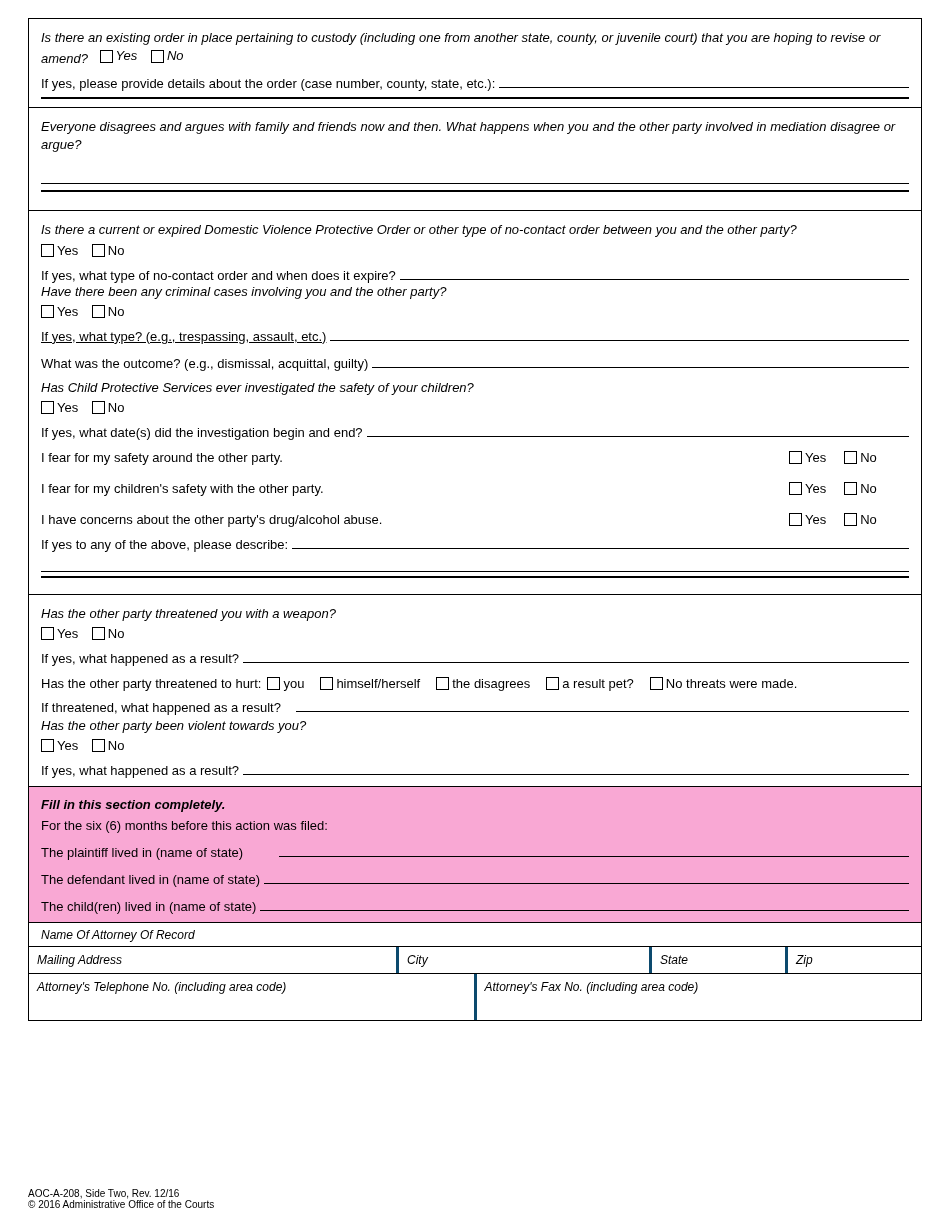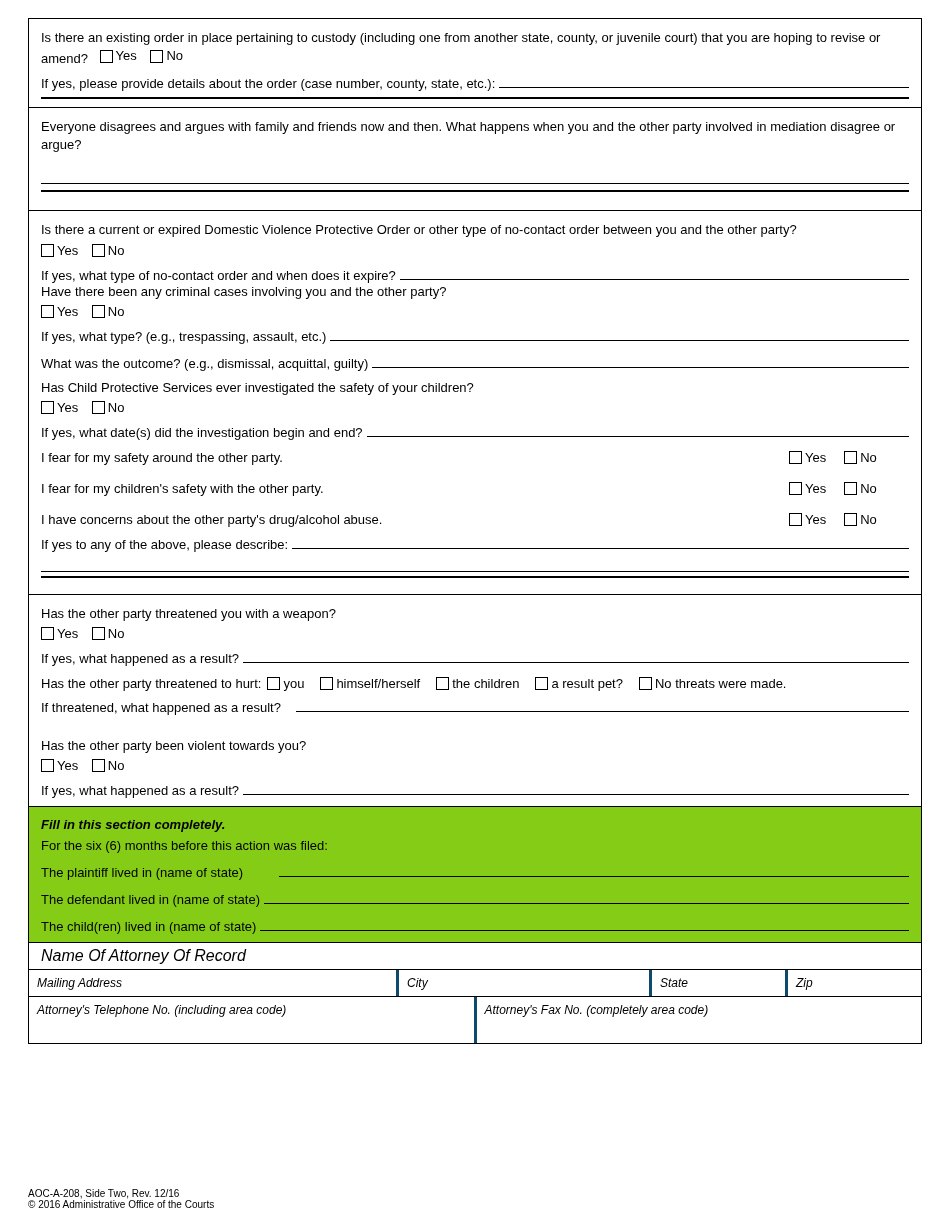--- a/index.html
+++ b/index.html
@@ -60,23 +60,24 @@
       display: flex;
       align-items: baseline;
       flex-wrap: nowrap;
       text-align: right;
     }
     .italic { font-style: italic; }
     .bold { font-weight: bold; }
     .question-text {
       margin-bottom: 3px;
       line-height: 1.4;
+      font-style: italic;
     }
     .section-shaded {
-      background: #84cc16;
+      background: #f9a8d4;
       border: 1px solid #000;
       padding: 10px 12px 8px 12px;
       margin-bottom: 0;
     }
     .section-shaded + .section {
       border-top: none;
     }
     .section + .section-shaded {
       border-top: none;
     }
@@ -199,21 +200,21 @@
         <span class="checkbox-item">
           <span class="checkbox"></span>
           <span>Yes</span>
         </span>
         <span class="checkbox-item">
           <span class="checkbox"></span>
           <span>No</span>
         </span>
       </div>
       <div class="row-nowrap" style="margin-top:4px;">
-        <span style="white-space:nowrap;">
+        <span style="white-space:nowrap;text-decoration:underline;">
           <span>If yes, what type? (e.g., trespassing, assault, etc.)</span>
         </span>
         <span class="line" style="flex:1; margin-left:4px;"></span>
       </div>
     </div>
 
     <div style="margin-top:8px;">
       <div class="row-nowrap">
         <span style="white-space:nowrap;">What was the outcome? (e.g., dismissal, acquittal, guilty)</span>
         <span class="line" style="flex:1; margin-left:4px;"></span>
@@ -317,38 +318,38 @@
         <span class="checkbox-item">
           <span class="checkbox"></span>
           <span>you</span>
         </span>
         <span class="checkbox-item">
           <span class="checkbox"></span>
           <span>himself/herself</span>
         </span>
         <span class="checkbox-item">
           <span class="checkbox"></span>
-          <span>the children</span>
+          <span>the disagrees</span>
         </span>
         <span class="checkbox-item">
           <span class="checkbox"></span>
           <span>a result pet?</span>
         </span>
         <span class="checkbox-item">
           <span class="checkbox"></span>
           <span>No threats were made.</span>
         </span>
       </div>
       <div class="row-nowrap" style="margin-top:5px;gap:11px;">
         <span style="white-space:nowrap;">If threatened, what happened as a result?</span>
         <span class="line" style="flex:1; margin-left:4px;"></span>
       </div>
     </div>
 
-    <div style="margin-top:22px;">
+    <div style="margin-top:2px;">
       <div class="question-text">
         <span>Has the other party been violent towards you?</span>
       </div>
       <div style="margin-top:3px;">
         <span class="checkbox-item">
           <span class="checkbox"></span>
           <span>Yes</span>
         </span>
         <span class="checkbox-item">
           <span class="checkbox"></span>
@@ -377,21 +378,21 @@
       <span style="white-space:nowrap;">The defendant lived in (name of state)</span>
       <span class="line" style="flex:1; margin-left:4px;"></span>
     </div>
     <div class="row-nowrap" style="margin-top:8px;">
       <span style="white-space:nowrap;">The child(ren) lived in (name of state)</span>
       <span class="line" style="flex:1; margin-left:4px;"></span>
     </div>
   </div>
 
   <div class="section" style="border-top:none; padding: 4px 12px 4px 12px;">
-    <span class="italic" style="font-size:16px;">Name Of Attorney Of Record</span>
+    <span class="italic" style="font-size:12px;">Name Of Attorney Of Record</span>
   </div>
 
   <div class="footer-grid">
     <div class="footer-row">
       <div class="footer-cell footer-cell-border" style="flex:3;">
         <span class="italic">Mailing Address</span>
       </div>
       <div class="footer-cell footer-cell-border" style="flex:2;">
         <span class="italic">City</span>
       </div>
@@ -401,21 +402,21 @@
       <div class="footer-cell" style="flex:1;">
         <span class="italic">Zip</span>
       </div>
     </div>
     <div class="footer-row">
       <div class="footer-cell footer-cell-border" style="flex:1;">
         <span class="italic">Attorney's Telephone No. (including area code)</span>
         <div style="height:20px;"></div>
       </div>
       <div class="footer-cell" style="flex:1;">
-        <span class="italic">Attorney's Fax No. (completely area code)</span>
+        <span class="italic">Attorney's Fax No. (including area code)</span>
       </div>
     </div>
   </div>
 
   <div class="form-footer">
     <div>AOC-A-208, Side Two, Rev. 12/16</div>
     <div>© 2016 Administrative Office of the Courts</div>
   </div>
 
 </div>

